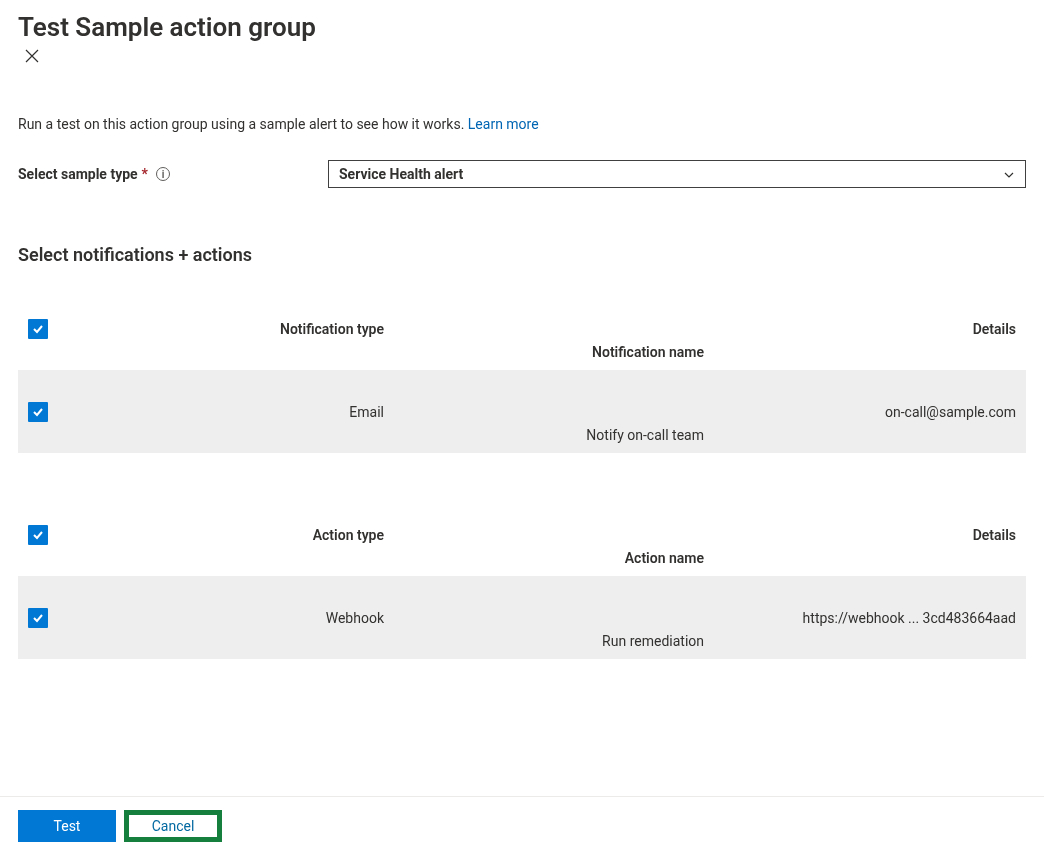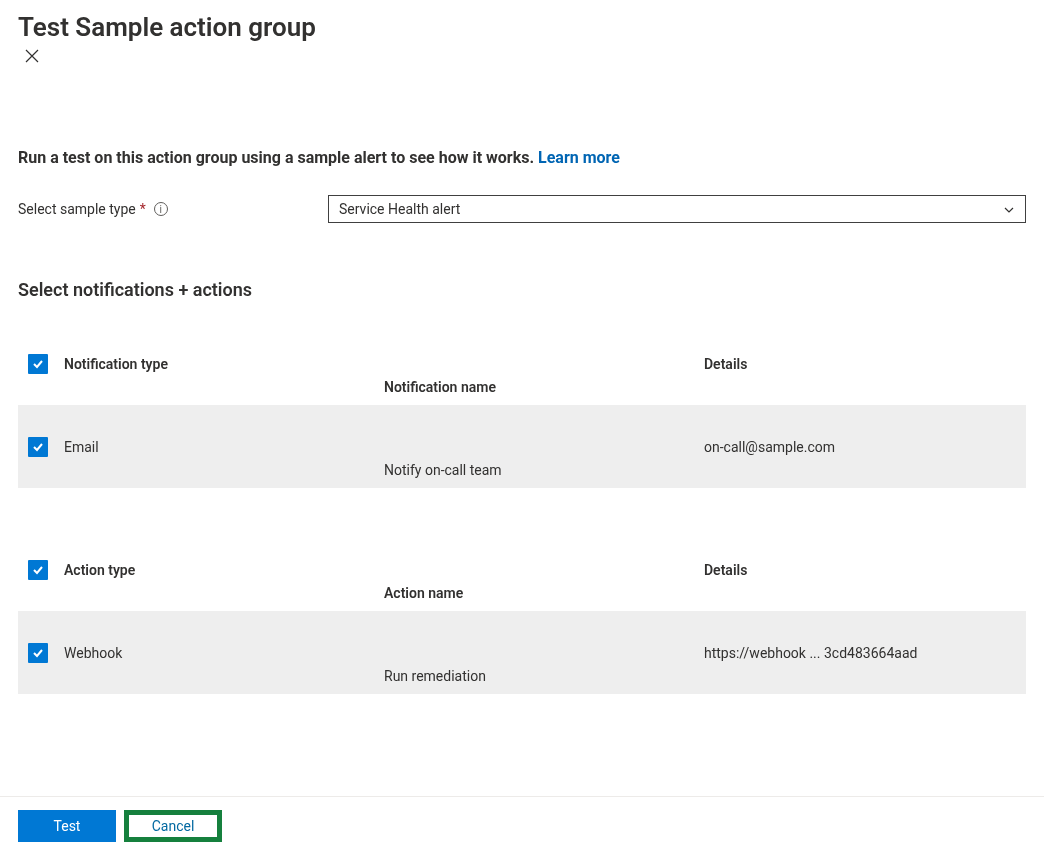--- a/index.html
+++ b/index.html
@@ -29,34 +29,34 @@
     font-weight: 600;
     margin: 0;
     color: #323130;
   }
   .close-btn {
     cursor: pointer;
     padding: 6px;
     color: #605e5c;
   }
   .desc {
-    margin-top: 74px;
-    font-size: 16px;
-    color: #323130;
-    font-weight: bold;
+    margin-top: 42px;
+    font-size: 14px;
+    color: #323130;
   }
   .learn-more {
     color: #0065b3;
     text-decoration: none;
     cursor: pointer;
   }
   .form-row {
     margin-top: 28px;
     display: flex;
     align-items: center;
+    font-weight: bold;
   }
   .form-label {
     width: 310px;
     font-size: 14px;
     color: #323130;
     display: flex;
     align-items: center;
     gap: 4px;
   }
   .req-star { color: #a4262c; }
@@ -95,20 +95,21 @@
     margin-bottom: 22px;
   }
   .table {
     width: 100%;
     font-size: 14px;
   }
   .table-header, .table-row {
     display: flex;
     align-items: center;
     padding: 10px 10px;
+    text-align: right;
   }
   .table-header {
     font-weight: 600;
     background: #ffffff;
   }
   .table-row.stripe {
     background: #eeeeee;
   }
   .col-check { width: 36px; display:flex; align-items:center; }
   .col-a { width: 320px; }

